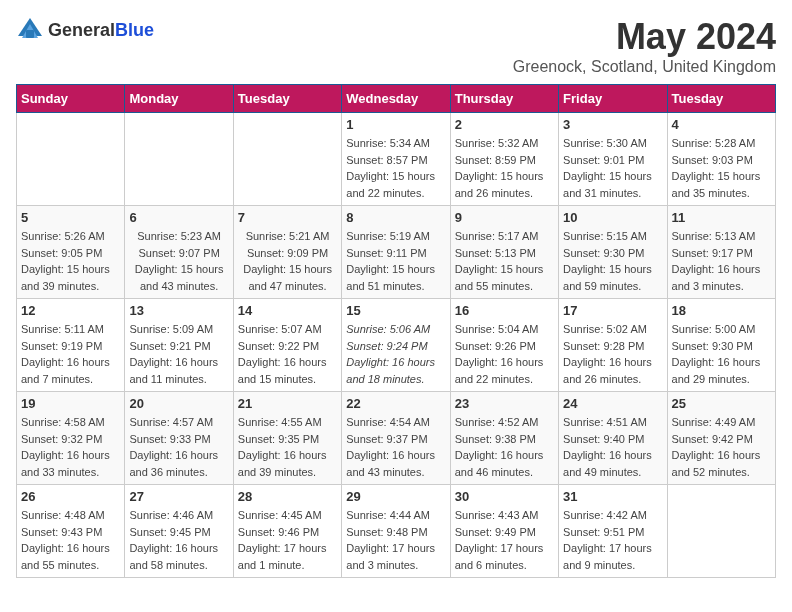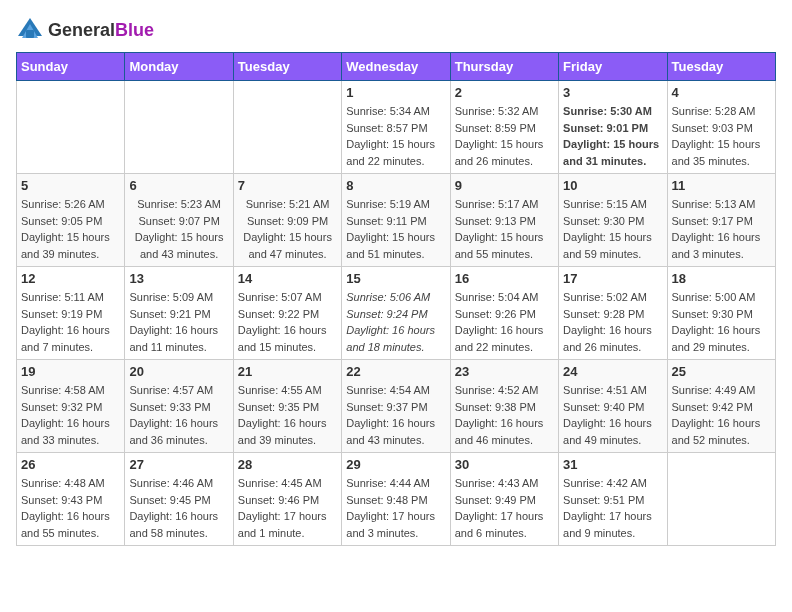--- a/index.html
+++ b/index.html
@@ -22,21 +22,21 @@
       gap: 4px;
     }
     .logo-text-general {
       font-size: 18px;
       font-weight: bold;
       color: #333;
     }
     .logo-text-blue {
       font-size: 18px;
       font-weight: bold;
-      color: #a21caf;
+      color: #1d4ed8;
     }
     .logo-icon {
       width: 28px;
       height: 28px;
     }
     .title-section {
       text-align: right;
     }
     .main-title {
       font-size: 36px;
@@ -46,21 +46,21 @@
     .subtitle {
       font-size: 16px;
       color: #555;
     }
     table {
       width: 100%;
       border-collapse: collapse;
       font-size: 11px;
     }
     thead tr th {
-      background-color: #8b5cf6;
+      background-color: #be185d;
       color: #fff;
       padding: 6px 4px;
       text-align: left;
       font-size: 13px;
       font-weight: bold;
       border: 1px solid #1a5a94;
     }
     tbody tr td {
       border: 1px solid #ccc;
       padding: 4px;
@@ -92,20 +92,24 @@
   <div class="logo">
     <svg class="logo-icon" viewBox="0 0 28 28">
       <polygon points="14,2 26,20 2,20" fill="#2979b8"></polygon>
       <polygon points="14,8 22,22 6,22" fill="#5ba3e0"></polygon>
       <rect x="10" y="14" width="8" height="8" fill="#2979b8" rx="1"></rect>
     </svg>
     <div>
       <span class="logo-text-general">General</span><span class="logo-text-blue">Blue</span>
     </div>
   </div>
+  <div class="title-section">
+    <div class="main-title">May 2024</div>
+    <div class="subtitle">Greenock, Scotland, United Kingdom</div>
+  </div>
 </div>
 
 <table>
   <thead>
     <tr>
 
     <th>Sunday</th>
         <th>Monday</th>
         <th>Tuesday</th>
         <th>Wednesday</th>
@@ -128,21 +132,21 @@
         </td>
         <td>
           <span class="day-number">2</span>
           <div class="day-info" style="white-space: pre-line;">Sunrise: 5:32 AM
 Sunset: 8:59 PM
 Daylight: 15 hours
 and 26 minutes.</div>
         </td>
         <td>
           <span class="day-number">3</span>
-          <div class="day-info" style="white-space: pre-line; font-weight: bold;">Sunrise: 5:30 AM
+          <div class="day-info" style="white-space: pre-line;">Sunrise: 5:30 AM
 Sunset: 9:01 PM
 Daylight: 15 hours
 and 31 minutes.</div>
         </td>
         <td>
           <span class="day-number">4</span>
           <div class="day-info" style="white-space: pre-line;">Sunrise: 5:28 AM
 Sunset: 9:03 PM
 Daylight: 15 hours
 and 35 minutes.</div>
@@ -173,21 +177,21 @@
         <td>
           <span class="day-number">8</span>
           <div class="day-info" style="white-space: pre-line;">Sunrise: 5:19 AM
 Sunset: 9:11 PM
 Daylight: 15 hours
 and 51 minutes.</div>
         </td>
         <td>
           <span class="day-number">9</span>
           <div class="day-info" style="white-space: pre-line;">Sunrise: 5:17 AM
-Sunset: 9:13 PM
+Sunset: 5:13 PM
 Daylight: 15 hours
 and 55 minutes.</div>
         </td>
         <td>
           <span class="day-number">10</span>
           <div class="day-info" style="white-space: pre-line;">Sunrise: 5:15 AM
 Sunset: 9:30 PM
 Daylight: 15 hours
 and 59 minutes.</div>
         </td>

